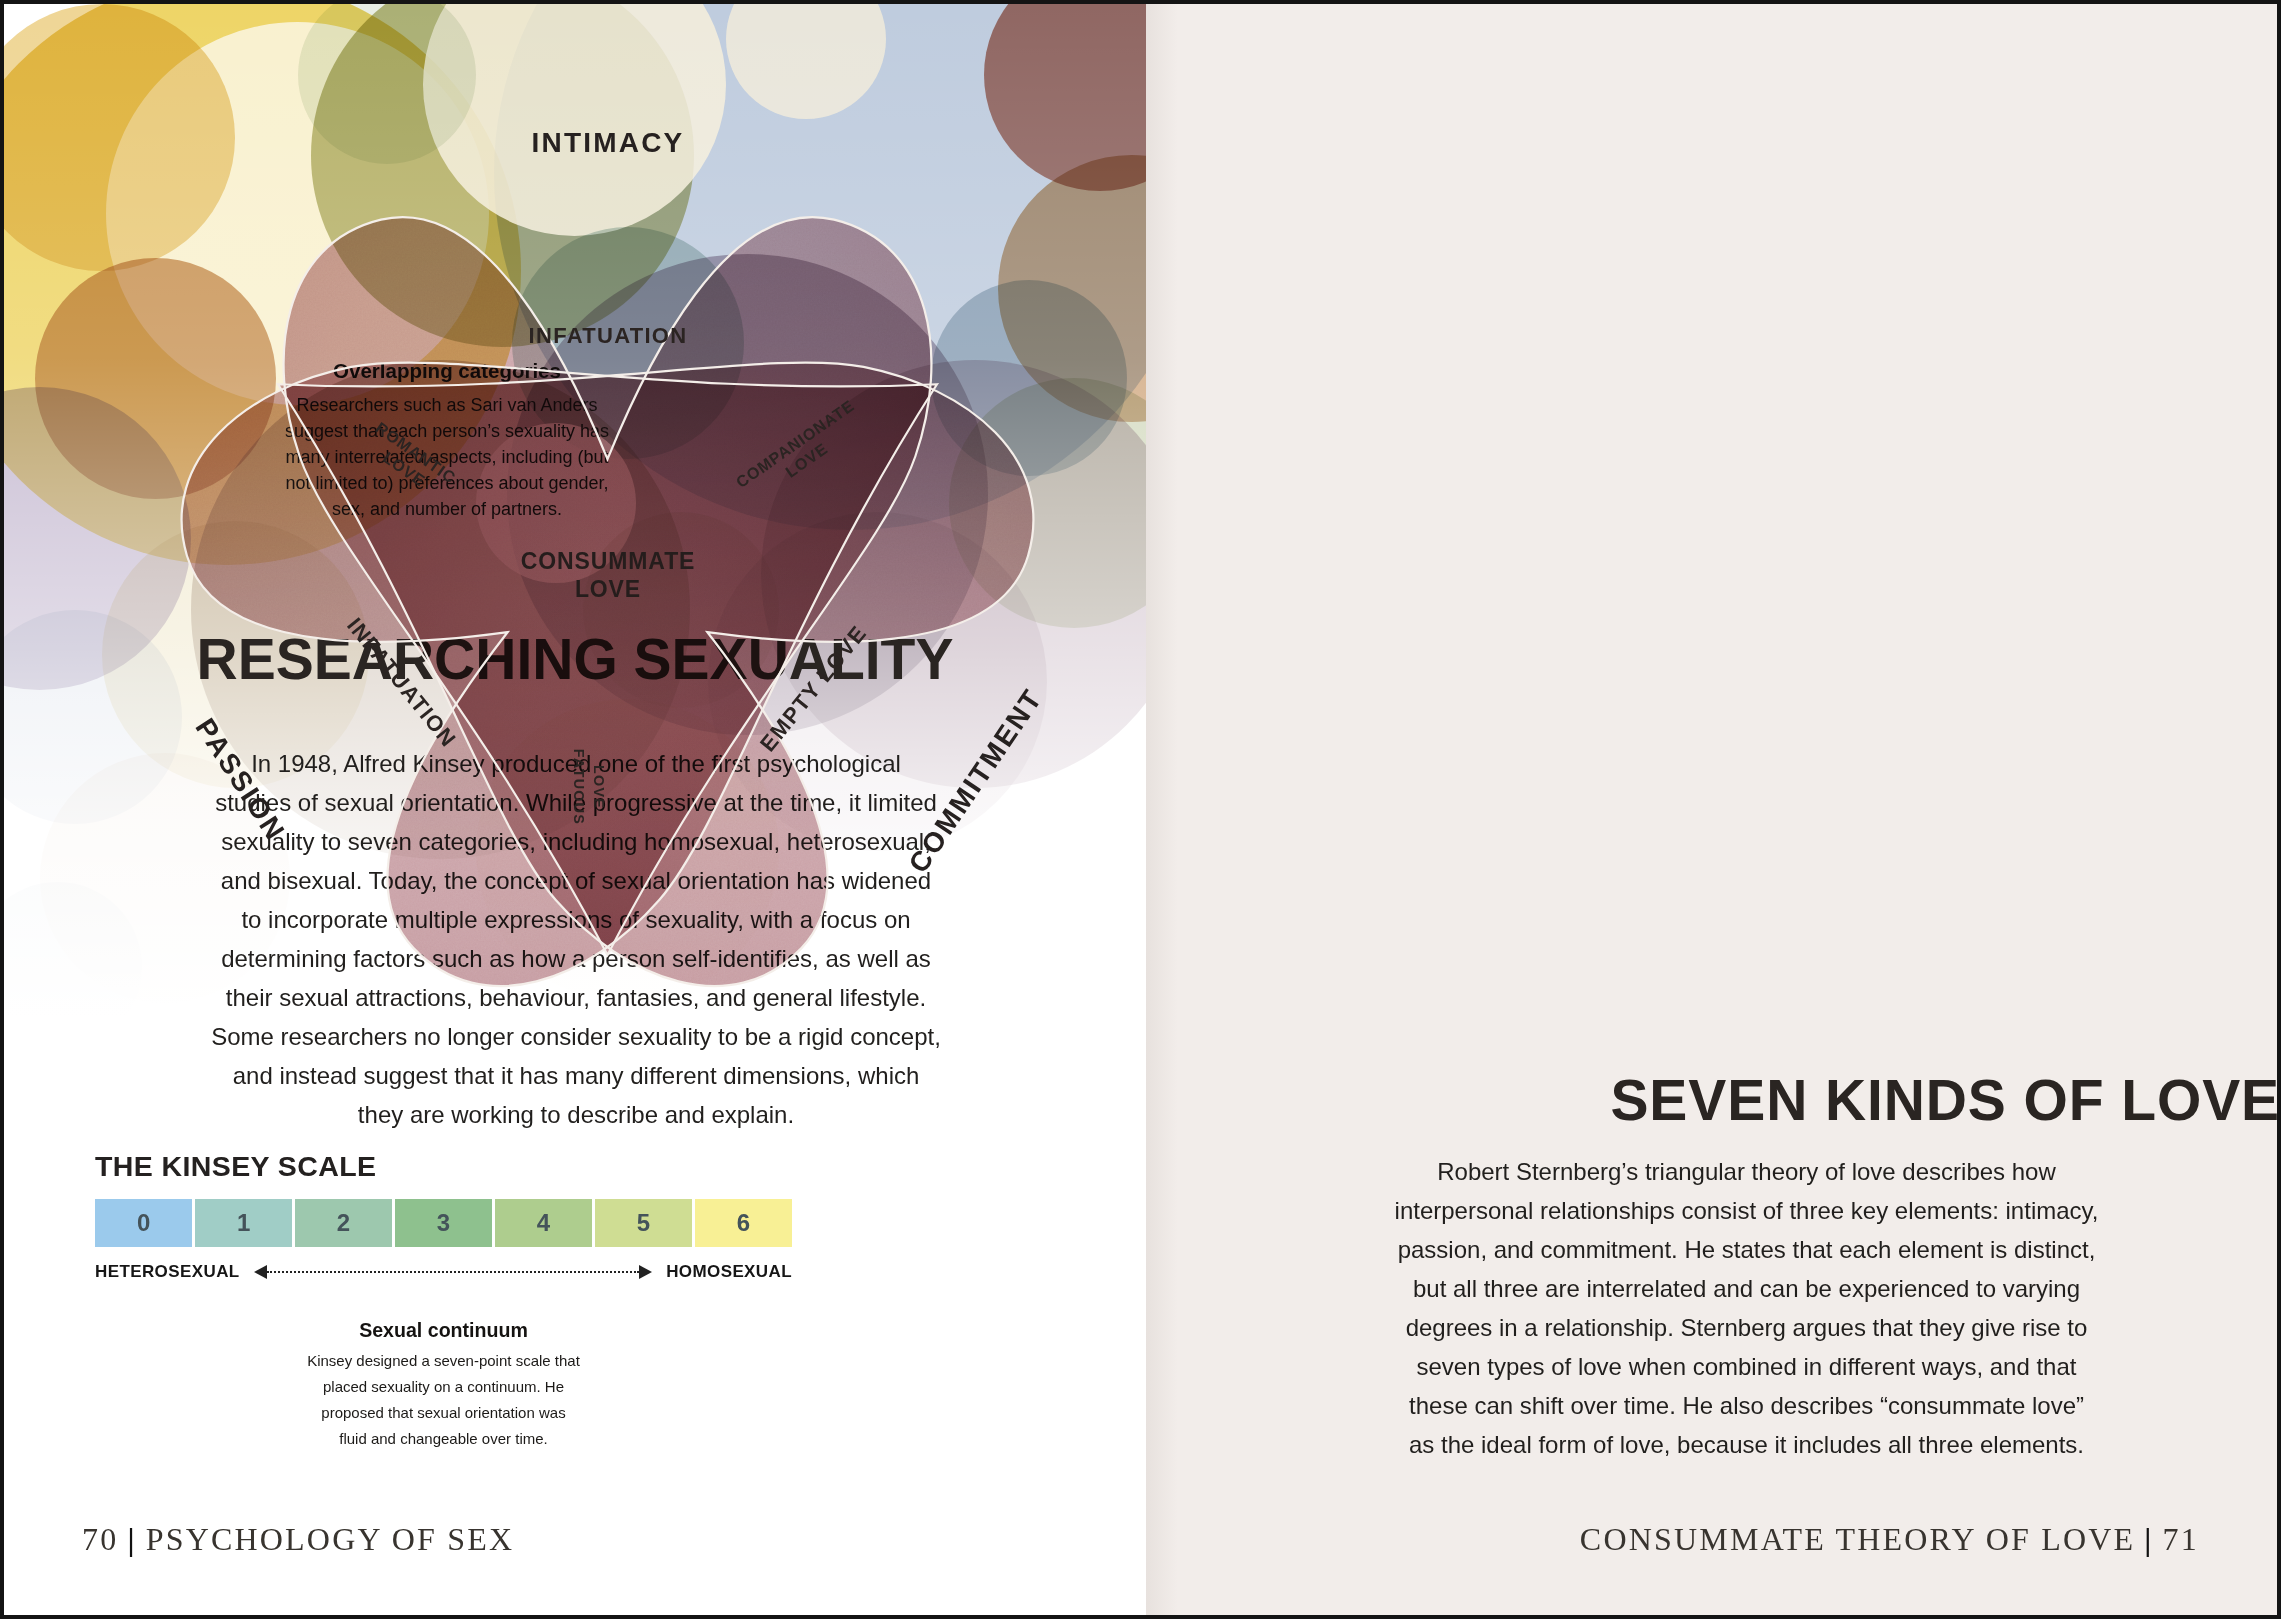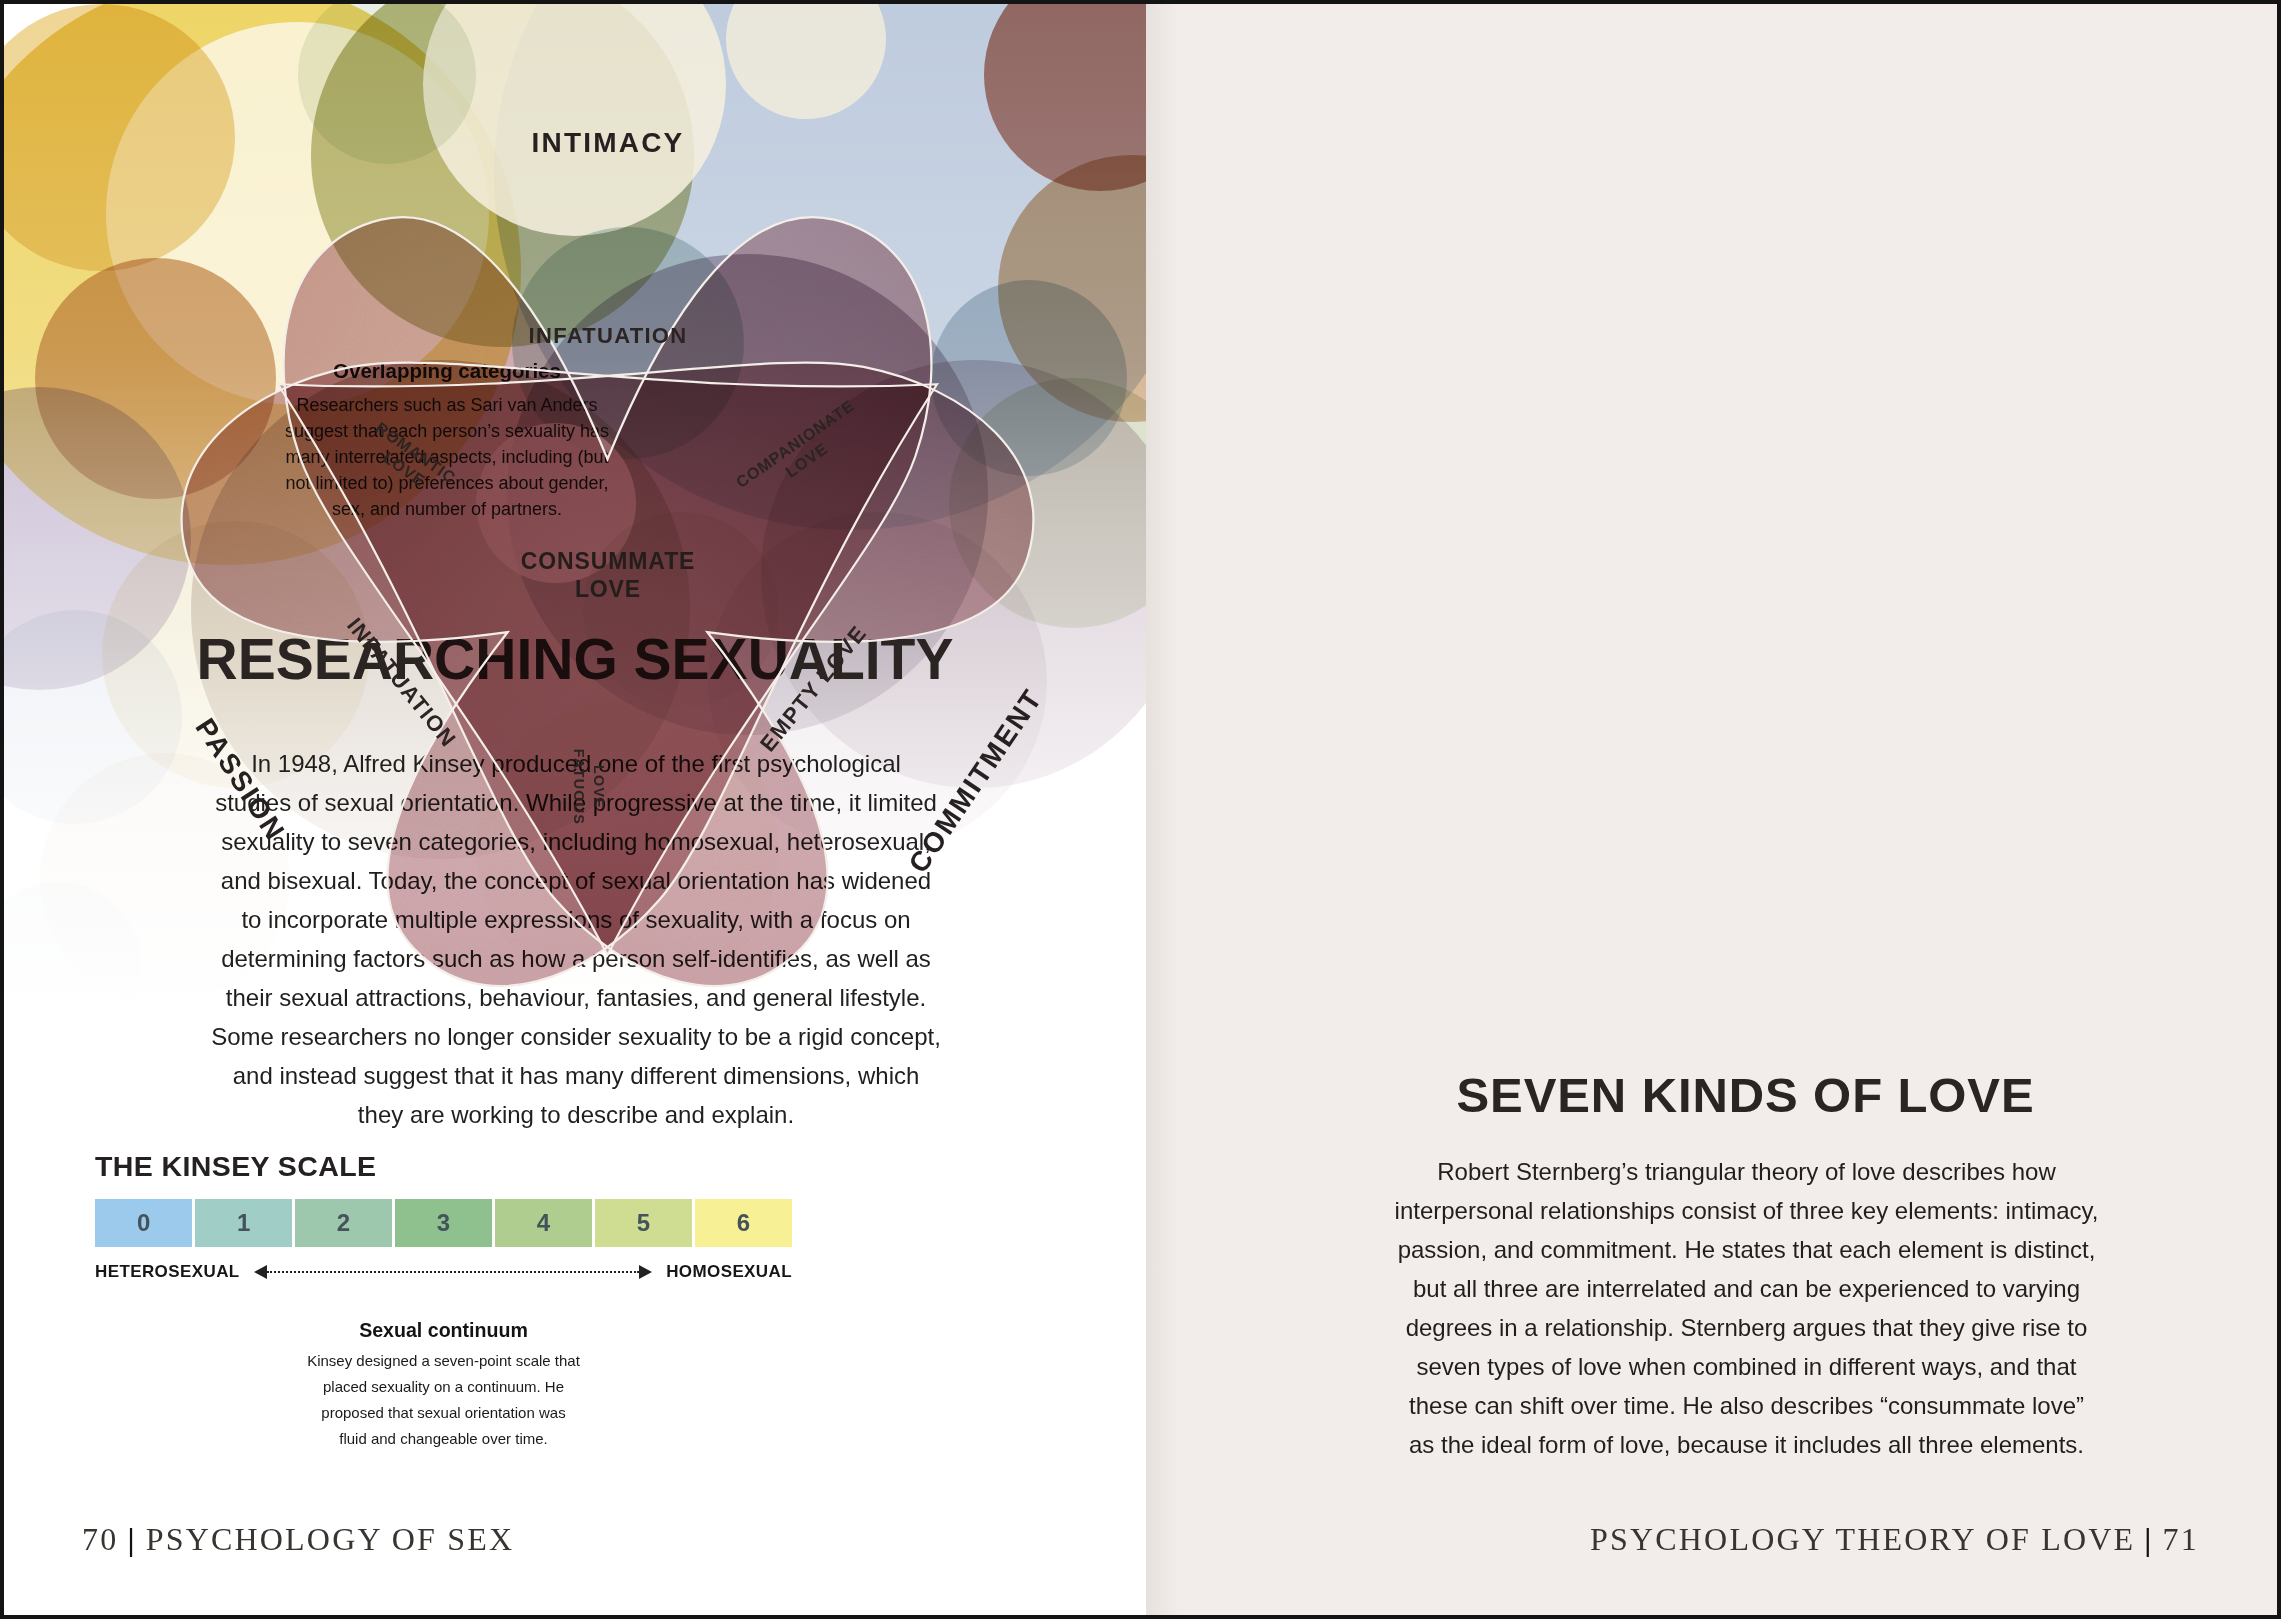--- a/index.html
+++ b/index.html
@@ -66,22 +66,22 @@
   #lbl-empty{left:634px;top:542px;font-size:22px;letter-spacing:1.3px;
     transform:translate(-50%,-50%) rotate(-51deg);}
   #lbl-romantic{left:230px;top:314px;font-size:16px;letter-spacing:0.9px;
     transform:translate(-50%,-50%) rotate(35deg);}
   #lbl-companionate{left:621px;top:305px;font-size:16px;letter-spacing:0.9px;
     transform:translate(-50%,-50%) rotate(-35deg);}
   #lbl-consummate{left:428px;top:428px;font-size:23px;letter-spacing:0.9px;color:#251d1c;}
   #lbl-fatuous{left:408px;top:640px;font-size:14.3px;letter-spacing:1.3px;
     display:flex;flex-direction:column-reverse;gap:2.7px;
     transform:translate(-50%,-50%) rotate(90deg);}
-  #right-heading{position:absolute;left:1207px;top:1063px;width:1069px;text-align:center;
-    font-size:49px;font-weight:800;color:#2a2522;letter-spacing:0.9px;}
+  #right-heading{position:absolute;left:1207px;top:1063px;width:1069px;text-align:right;
+    font-size:57px;font-weight:800;color:#2a2522;letter-spacing:0.9px;}
   #right-body{position:absolute;left:1248px;top:1148px;width:989px;text-align:center;
     font-size:24px;line-height:39px;color:#211f1d;}
 </style>
 </head>
 <body>
 
 <div id="stage">
 
   <div id="left-page">
     <div id="bubble-layer">
@@ -228,16 +228,16 @@
   <div id="right-heading">SEVEN KINDS OF LOVE</div>
   <div id="right-body" class="ml">Robert Sternberg’s triangular theory of love describes how
 interpersonal relationships consist of three key elements: intimacy,
 passion, and commitment. He states that each element is distinct,
 but all three are interrelated and can be experienced to varying
 degrees in a relationship. Sternberg argues that they give rise to
 seven types of love when combined in different ways, and that
 these can shift over time. He also describes “consummate love”
 as the ideal form of love, because it includes all three elements.</div>
 
-  <div class="footer" id="footer-right"><span>PSYCHOLOGY THEORY OF LOVE</span><span class="sep">|</span><span>71</span></div>
+  <div class="footer" id="footer-right"><span>CONSUMMATE THEORY OF LOVE</span><span class="sep">|</span><span>71</span></div>
 
 </div>
 
 
 </body></html>

